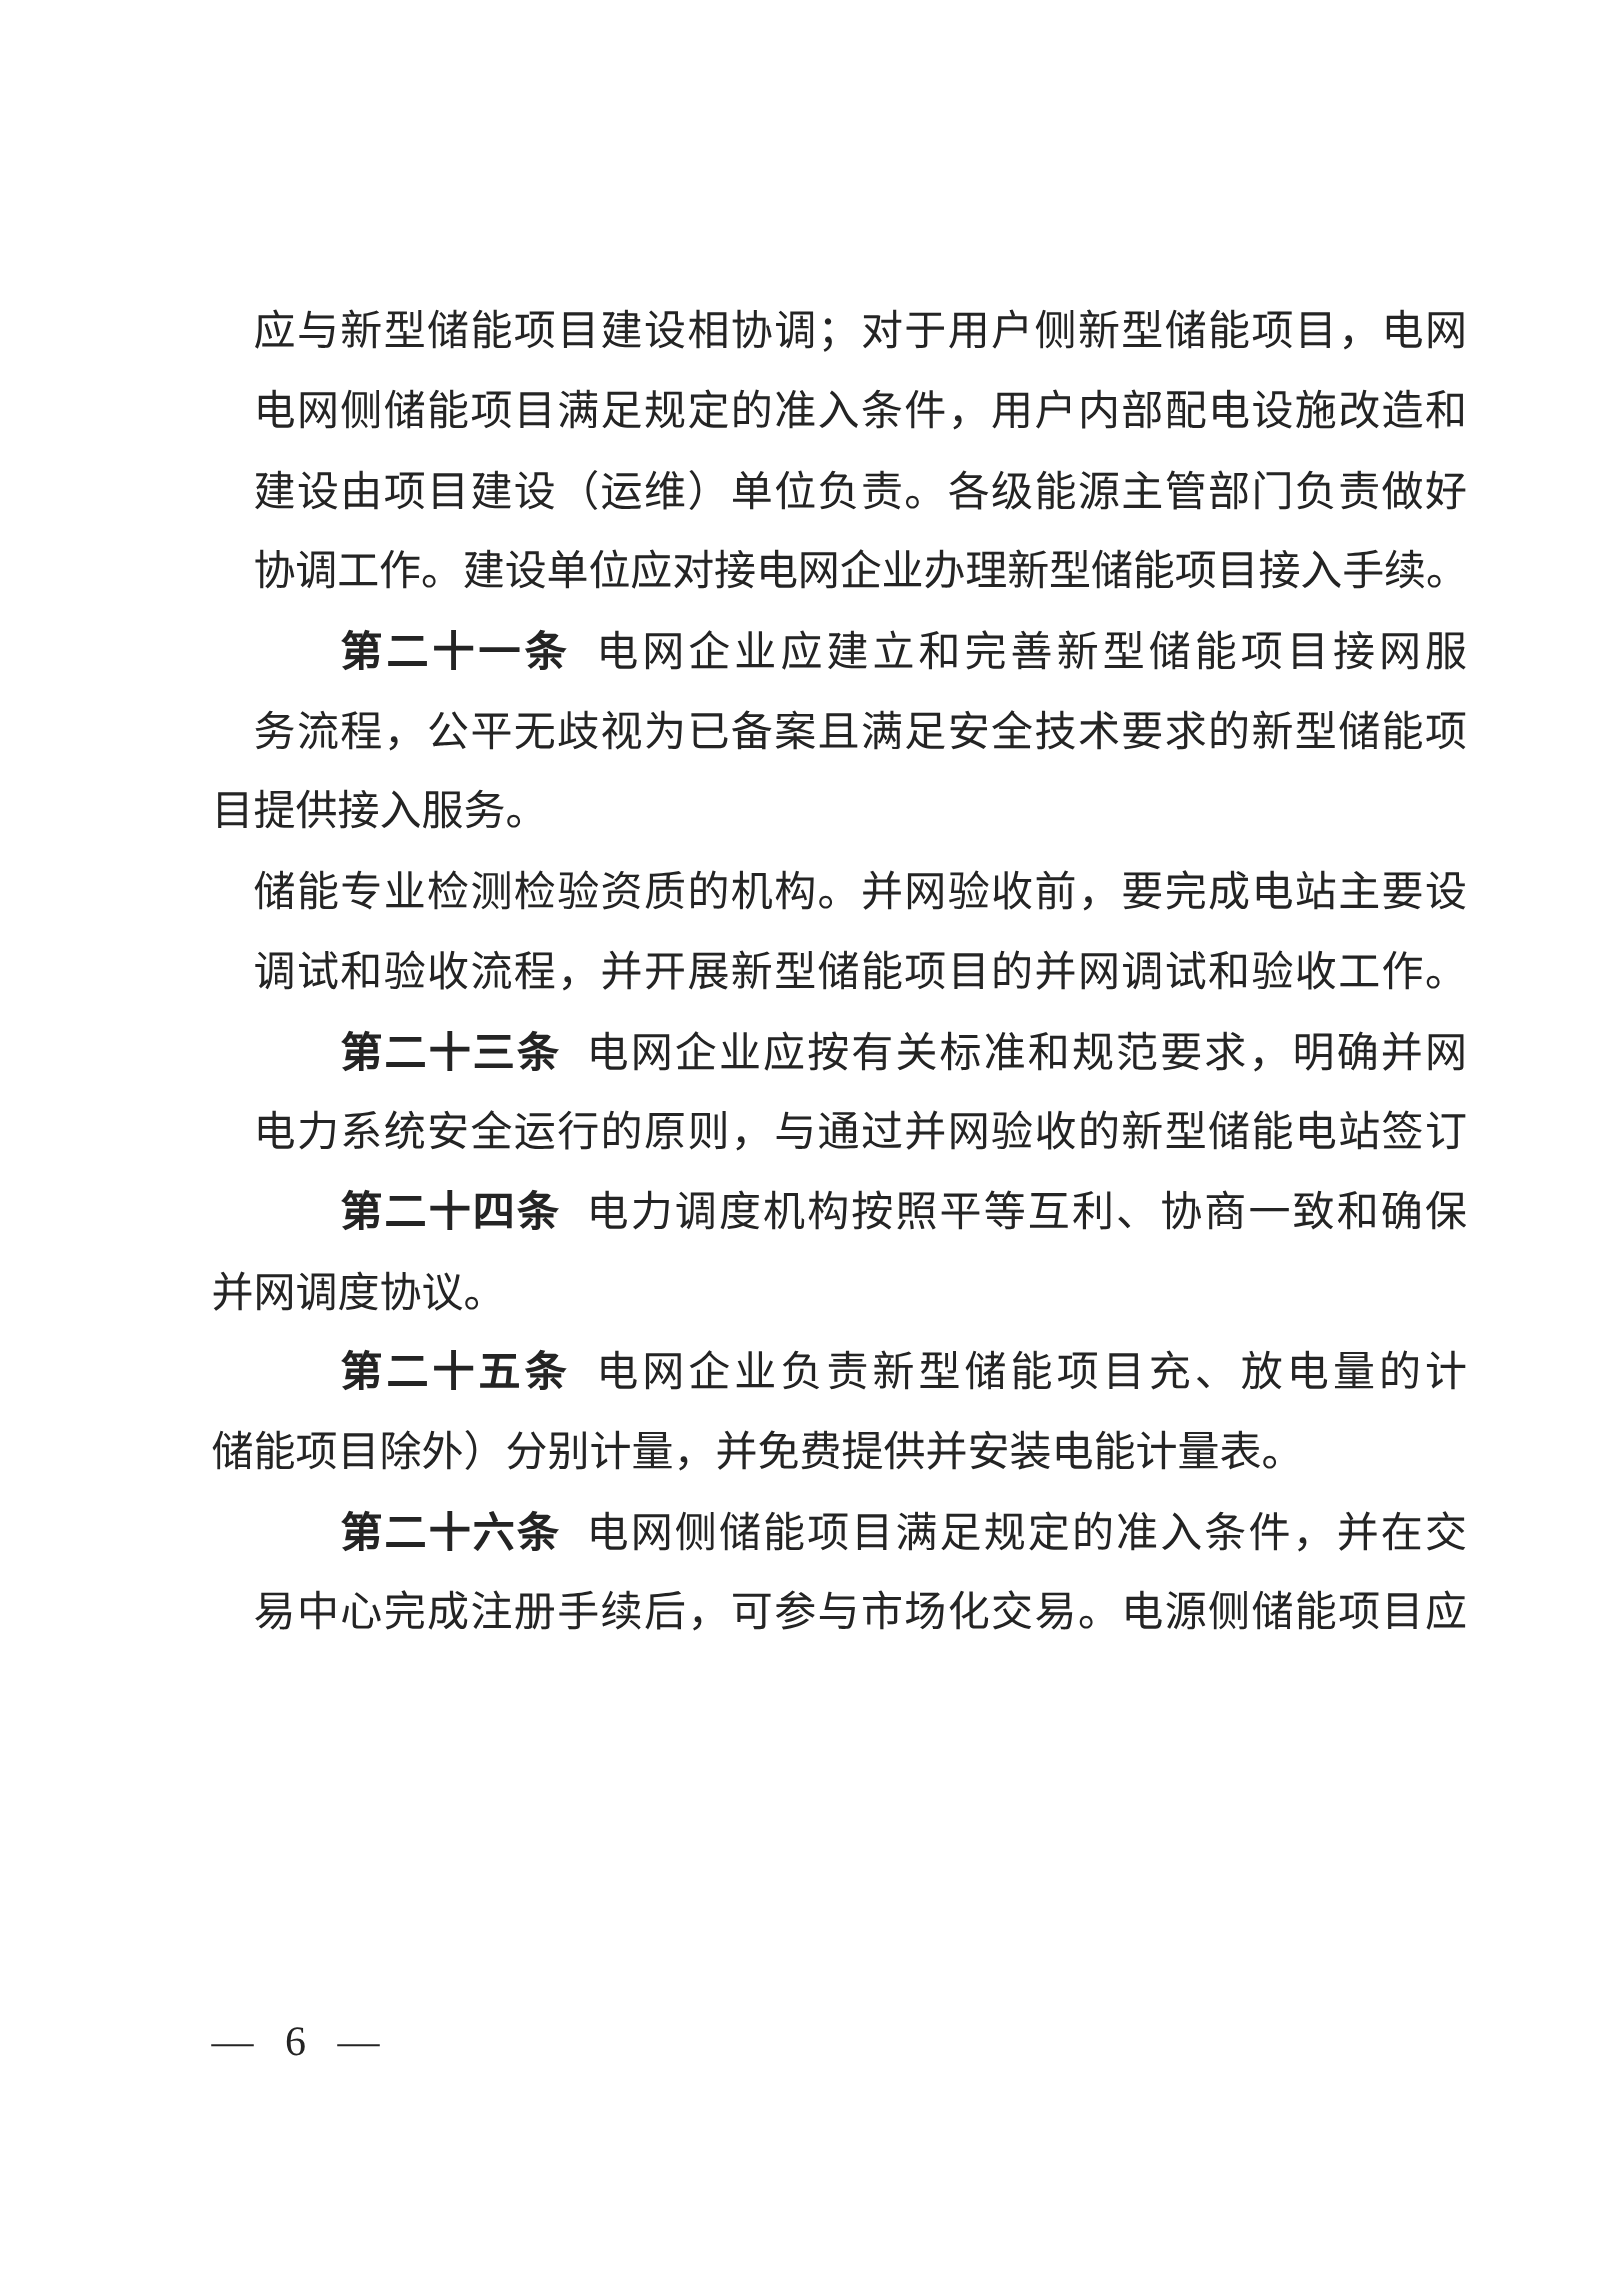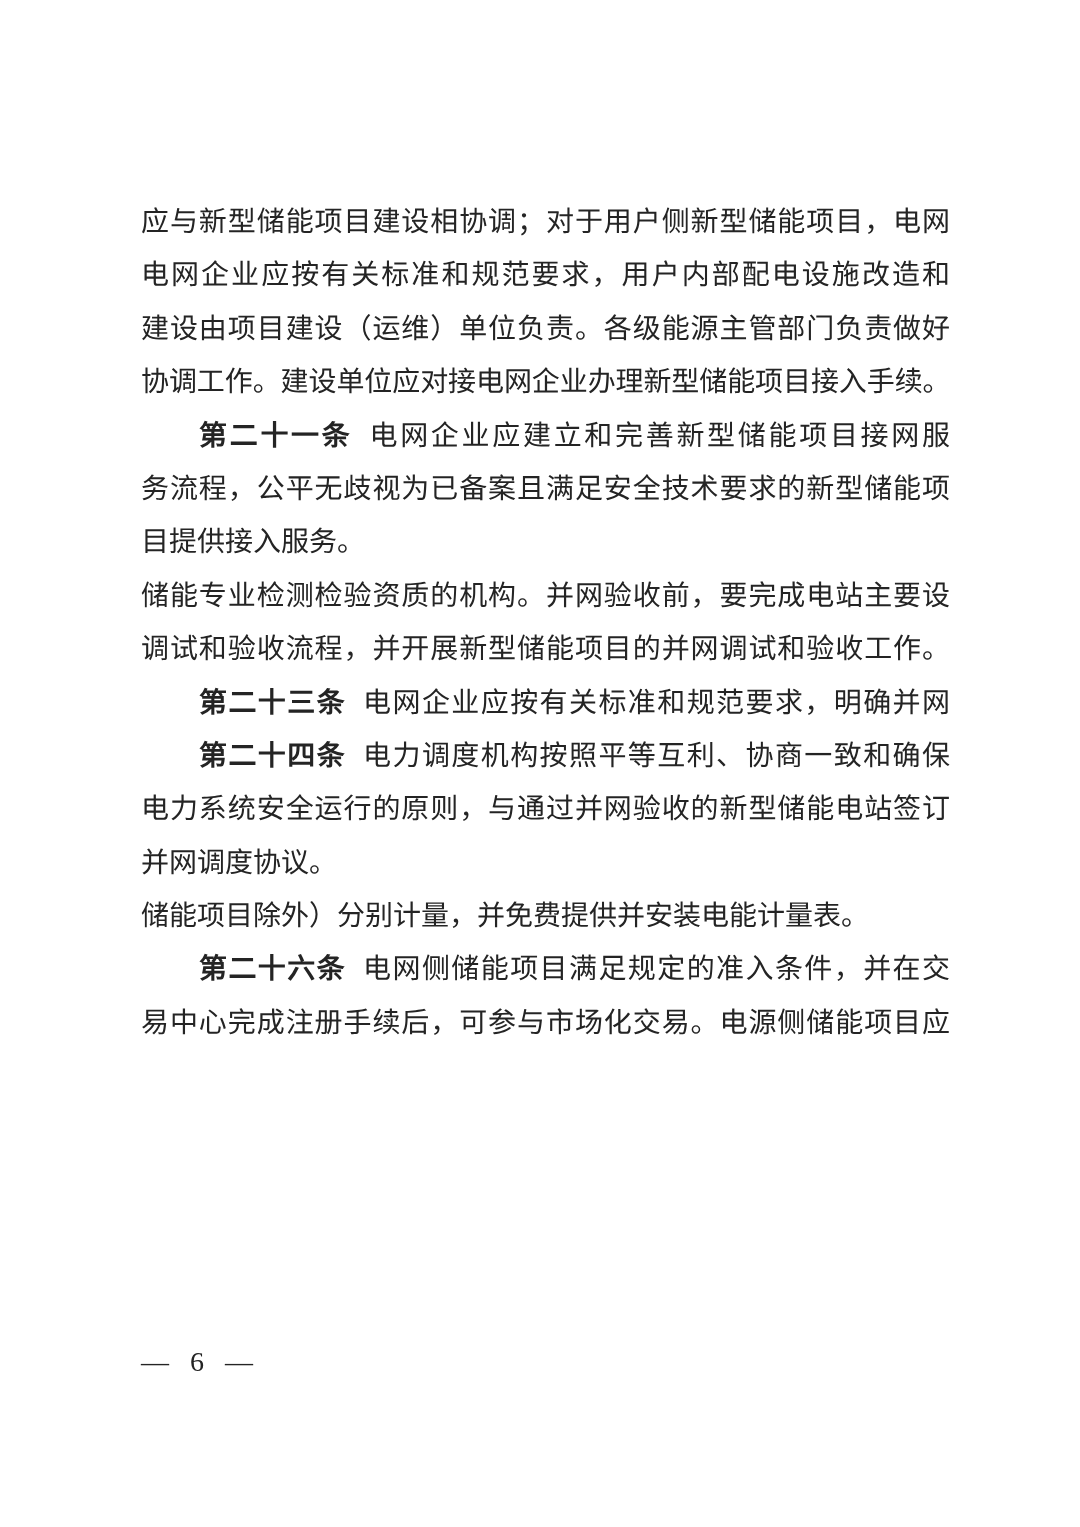--- a/index.html
+++ b/index.html
@@ -33,20 +33,21 @@
     text-align: justify;
     text-justify: inter-character;
   }
   .line {
     width: 809px;
     height: 53.4px;
     overflow: visible;
   }
   .line.full {
     text-align-last: justify;
+    margin-left: 28px;
   }
   .line.indent {
     text-indent: 58px;
   }
   .line.tight {
     letter-spacing: -0.6px;
   }
   .head {
     font-weight: 700;
     margin-right: 17px;
@@ -61,30 +62,31 @@
     word-spacing: 14px;
     white-space: pre;
   }
 </style>
 </head>
 <body>
 
 <div class="page" style="background: rgb(255, 255, 255);">
   <div class="doc" id="doc-body" style="color: rgb(36, 36, 36);">
       <div class="line full"><span>应与新型储能项目建设相协调；对于用户侧新型储能项目，电网</span></div>
-      <div class="line full"><span>电网企业应按有关标准和规范要求，用户内部配电设施改造和</span></div>
+      <div class="line full"><span>电网侧储能项目满足规定的准入条件，用户内部配电设施改造和</span></div>
       <div class="line full"><span>建设由项目建设（运维）单位负责。各级能源主管部门负责做好</span></div>
       <div class="line full tight"><span>协调工作。建设单位应对接电网企业办理新型储能项目接入手续。</span></div>
       <div class="line indent full"><span class="head">第二十一条</span><span>电网企业应建立和完善新型储能项目接网服</span></div>
       <div class="line full"><span>务流程，公平无歧视为已备案且满足安全技术要求的新型储能项</span></div>
       <div class="line"><span>目提供接入服务。</span></div>
       <div class="line full"><span>储能专业检测检验资质的机构。并网验收前，要完成电站主要设</span></div>
       <div class="line full"><span>调试和验收流程，并开展新型储能项目的并网调试和验收工作。</span></div>
       <div class="line indent full"><span class="head">第二十三条</span><span>电网企业应按有关标准和规范要求，明确并网</span></div>
+      <div class="line full"><span>电力系统安全运行的原则，与通过并网验收的新型储能电站签订</span></div>
       <div class="line indent full"><span class="head">第二十四条</span><span>电力调度机构按照平等互利、协商一致和确保</span></div>
-      <div class="line full"><span>电力系统安全运行的原则，与通过并网验收的新型储能电站签订</span></div>
       <div class="line"><span>并网调度协议。</span></div>
+      <div class="line indent full"><span class="head">第二十五条</span><span>电网企业负责新型储能项目充、放电量的计</span></div>
       <div class="line"><span>储能项目除外）分别计量，并免费提供并安装电能计量表。</span></div>
       <div class="line indent full"><span class="head">第二十六条</span><span>电网侧储能项目满足规定的准入条件，并在交</span></div>
       <div class="line full"><span>易中心完成注册手续后，可参与市场化交易。电源侧储能项目应</span></div>
     </div>
   <div class="footer" style="color: rgb(36, 36, 36);">— 6 —</div>
 </div>
 
 </body></html>

